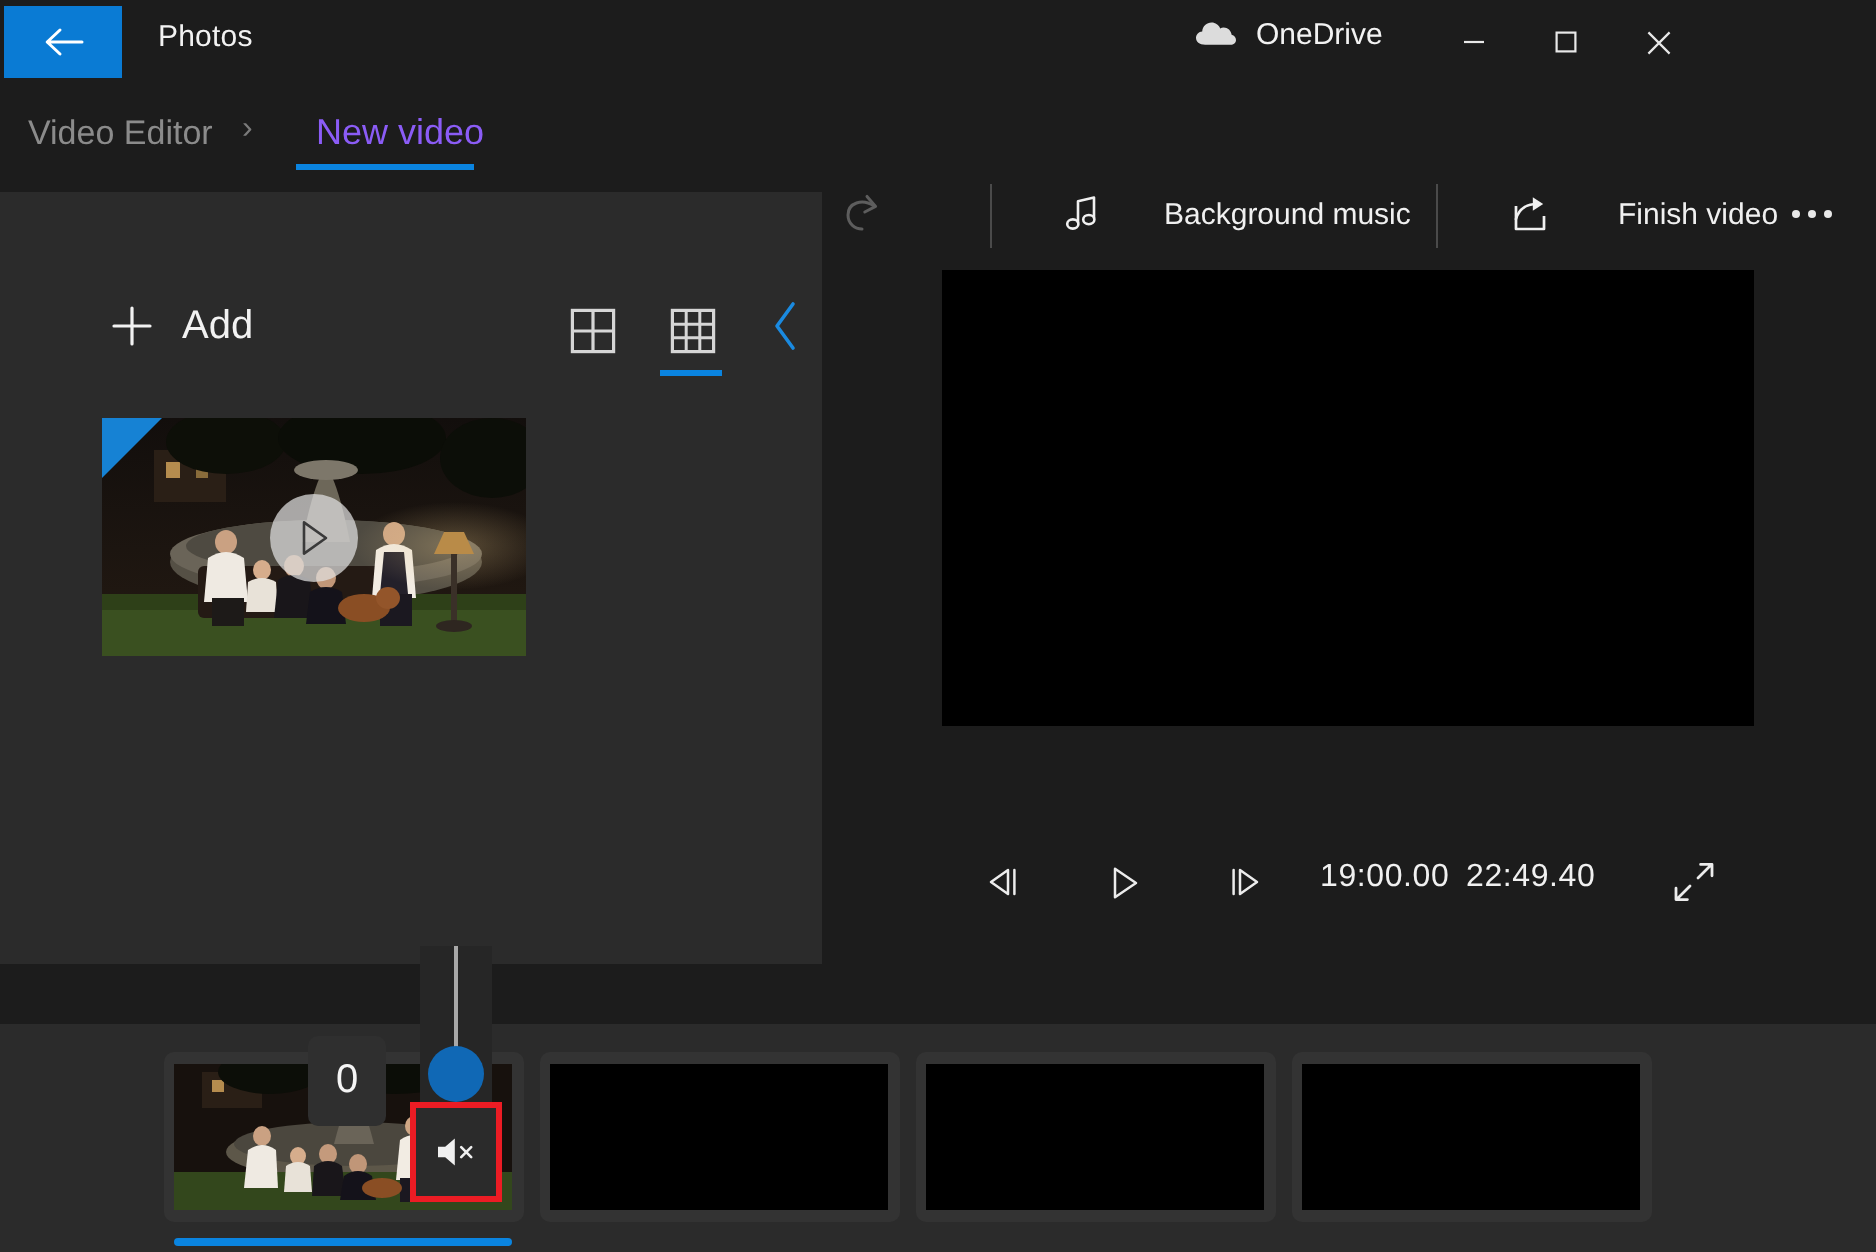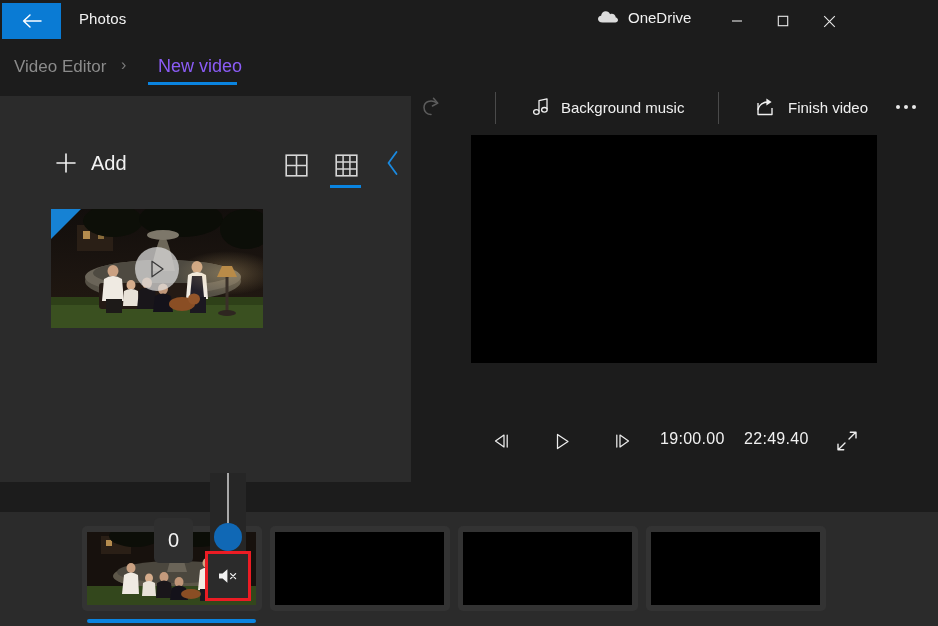--- a/index.html
+++ b/index.html
@@ -50,21 +50,21 @@
   }
   .cmd-icon {
     position: absolute; top: 44px; width: 42px; height: 42px;
     display: flex; align-items: center; justify-content: center; cursor: pointer;
   }
   .divider-v { position: absolute; width: 1px; background: #4a4a4a; }
   .cmd-item {
     position: absolute; top: 46px; height: 38px;
     display: flex; align-items: center; gap: 11px; cursor: pointer; padding: 0 6px;
   }
-  .cmd-item-label { font-size: 15px; color: #f0f0f0; white-space: nowrap; }
+  .cmd-item-label { font-size: 15px; color: #f0f0f0; white-space: nowrap; margin-left: 21px; }
   .ellipsis {
     position: absolute; left: 885px; top: 48px; width: 42px; height: 34px;
     display: flex; align-items: center; justify-content: center; gap: 4px; cursor: pointer;
   }
   .ellipsis span { width: 4px; height: 4px; border-radius: 50%; background: #e8e8e8; display:block; }
 
   
   .library {
     position: absolute; left: 0; top: 96px; width: 411px; height: 386px;
     background: #2b2b2b;
@@ -364,21 +364,21 @@
         <path d="M4.5 2.4 L15 9.5 L4.5 16.6 Z" stroke="#ececec" stroke-width="1.25" fill="none" stroke-linejoin="round"></path>
       </svg>
     </div>
     <div class="pc-btn" style="left:131px">
       <svg width="22" height="18" viewBox="0 0 22 18">
         <path d="M5.8 3 V15" stroke="#ececec" stroke-width="1.25" stroke-linecap="round"></path>
         <path d="M9 3 L17.5 9 L9 15 Z" stroke="#ececec" stroke-width="1.25" fill="none" stroke-linejoin="round"></path>
       </svg>
     </div>
     <div class="timecode" style="left:189px">19:00.00</div>
-    <div class="timecode timecode-total" style="left:273px; width:78px;">22:49.40</div>
+    <div class="timecode timecode-total" style="left:262px; width:78px;">22:49.40</div>
     <div class="pc-btn" style="left:356px">
       <svg width="22" height="22" viewBox="0 0 22 22">
         <path d="M13 9 L19.5 2.5 M14.3 2.2 H20 V7.9" stroke="#ececec" stroke-width="1.4" fill="none" stroke-linecap="round" stroke-linejoin="round"></path>
         <path d="M9 13 L2.5 19.5 M7.7 19.8 H2 V14.1" stroke="#ececec" stroke-width="1.4" fill="none" stroke-linecap="round" stroke-linejoin="round"></path>
       </svg>
     </div>
   </div>
 
   <div class="storyboard">
 

